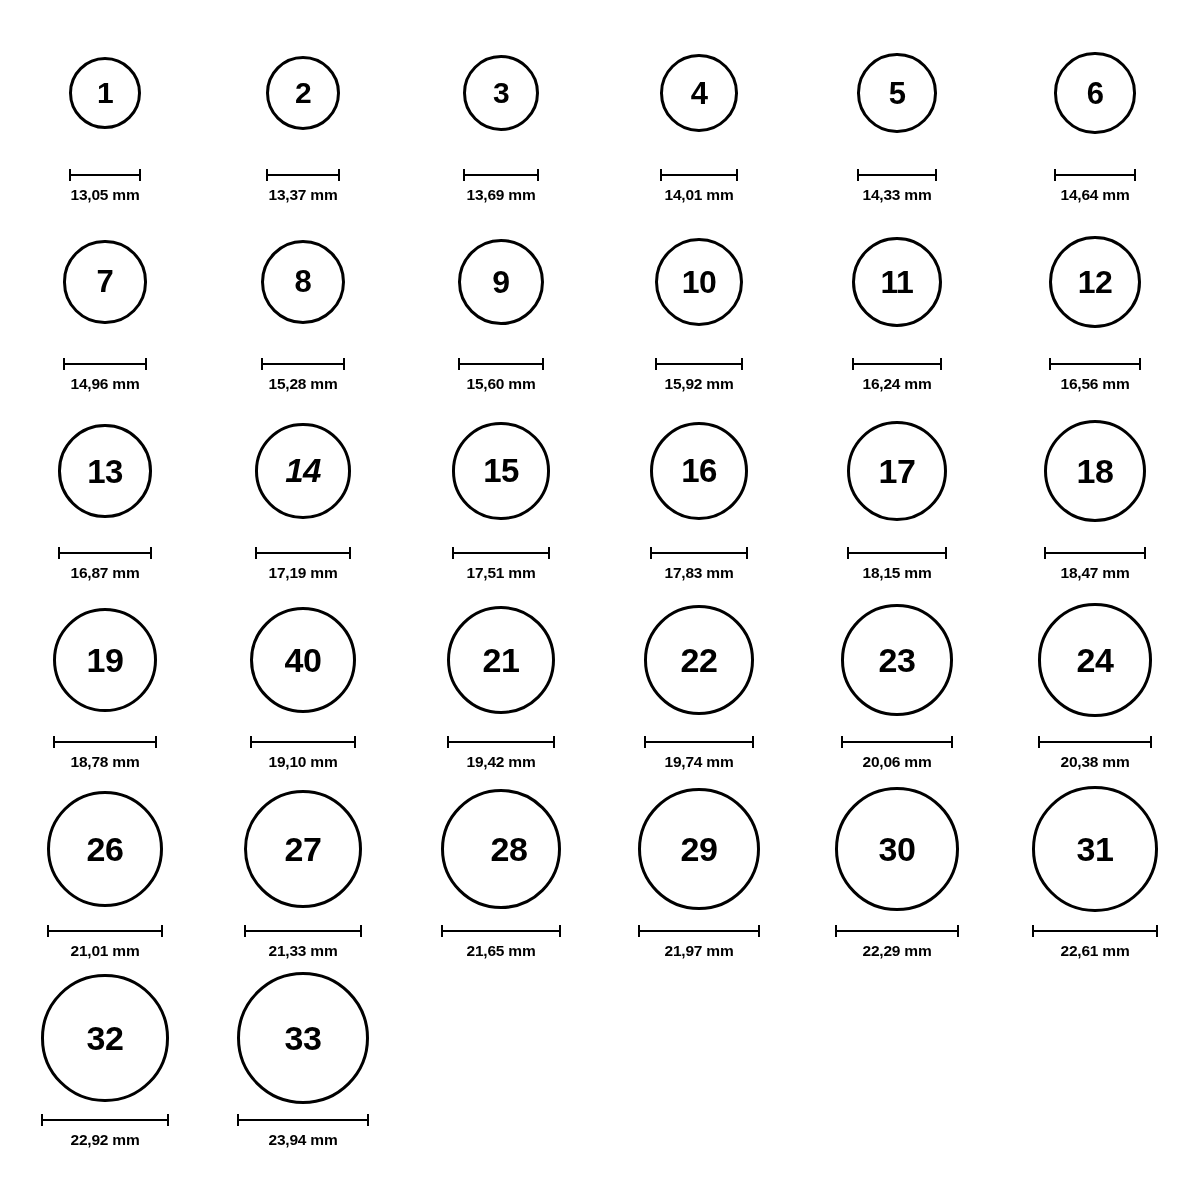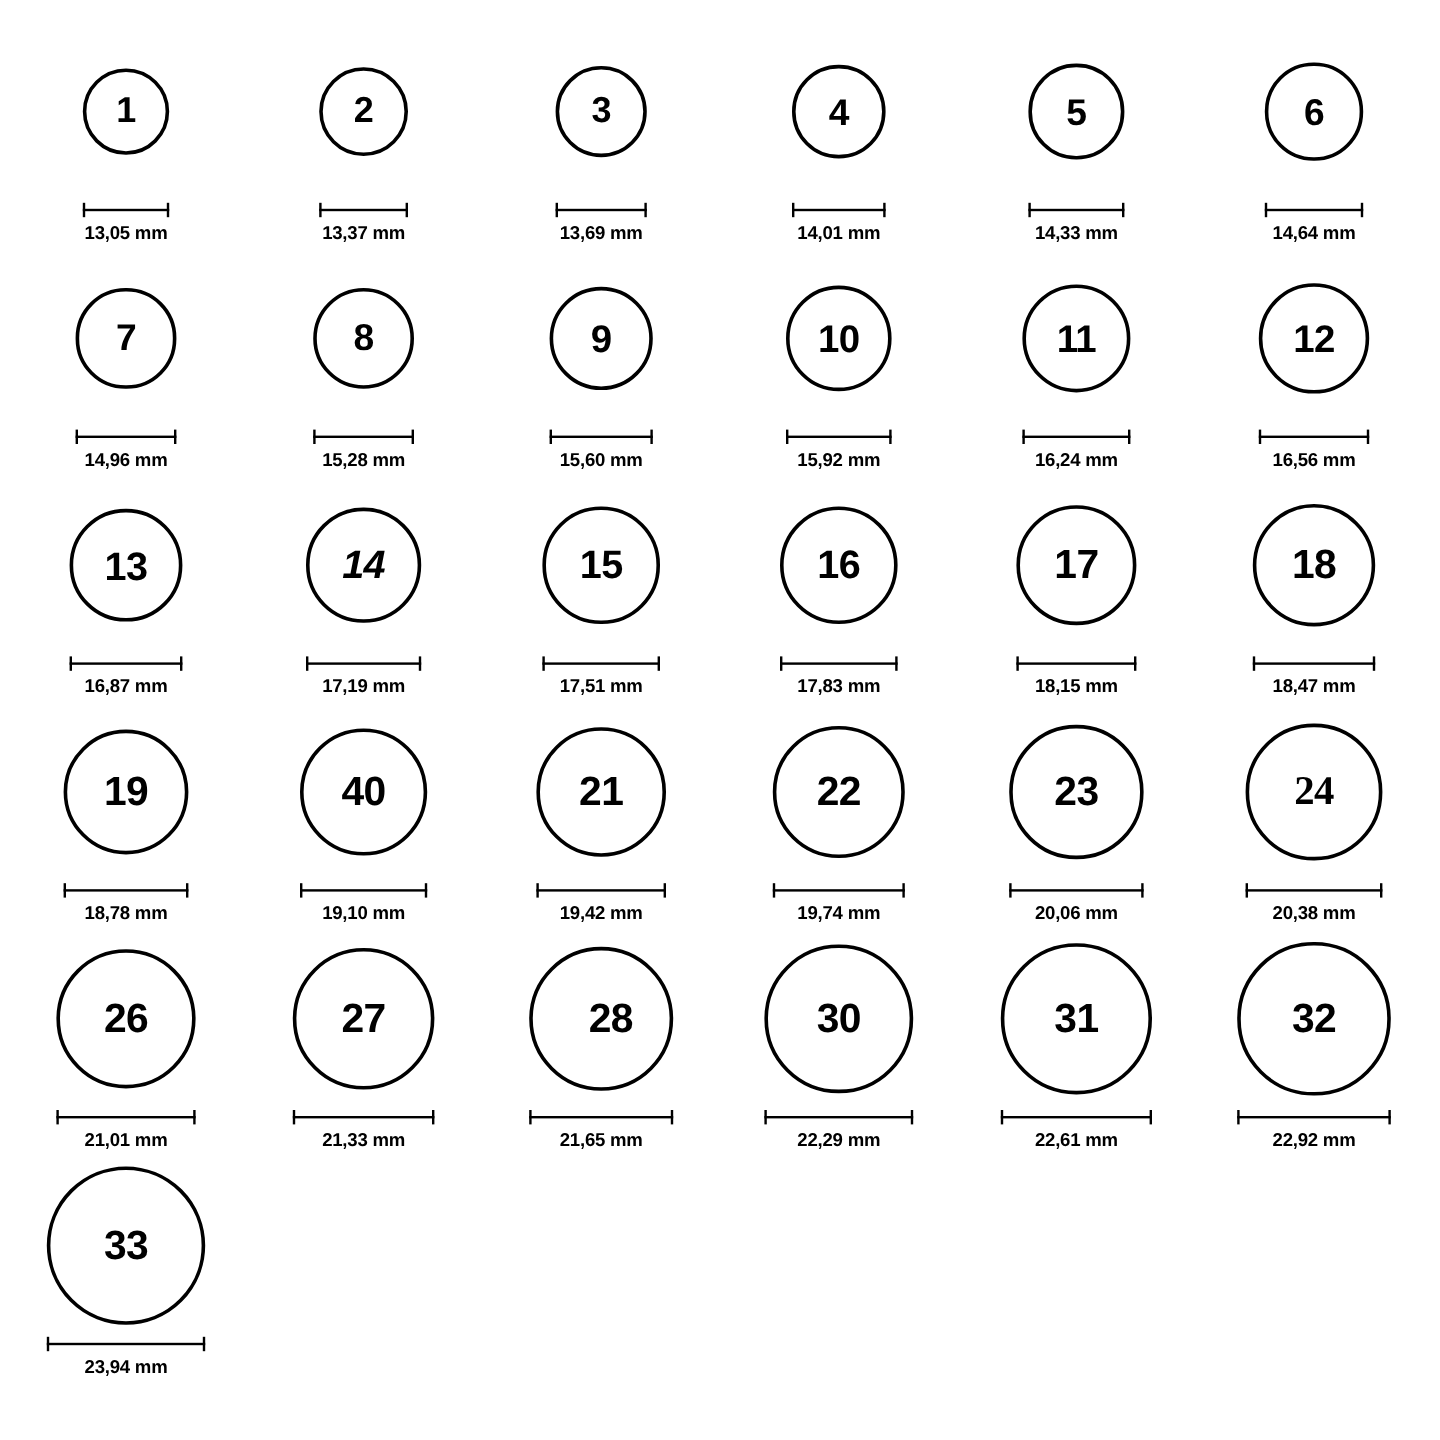--- a/index.html
+++ b/index.html
@@ -396,21 +396,21 @@
         </div>
         <div class="measure">
           <div class="bar" style="width: 111.333px;">
             <div class="line"></div>
           </div>
         </div>
         <div class="label">20,06 mm</div>
       </div>
       <div class="cell">
         <div class="circle-wrap">
-          <div class="circle" style="width: 113.109px; height: 113.109px; font-family: Liberation Serif, serif;">
+          <div class="circle" style="width: 113.109px; height: 113.109px;">
             <span style="font-size: 34px;">24</span>
           </div>
         </div>
         <div class="measure">
           <div class="bar" style="width: 113.109px;">
             <div class="line"></div>
           </div>
         </div>
         <div class="label">20,38 mm</div>
       </div>
@@ -445,20 +445,33 @@
           <div class="circle" style="width: 120.157px; height: 120.157px;">
             <span style="font-size: 34px; margin-left: 16px;">28</span>
           </div>
         </div>
         <div class="measure">
           <div class="bar" style="width: 120.157px;">
             <div class="line"></div>
           </div>
         </div>
         <div class="label">21,65 mm</div>
+      </div>
+      <div class="cell">
+        <div class="circle-wrap">
+          <div class="circle" style="width: 121.933px; height: 121.933px;">
+            <span style="font-size: 34px;">29</span>
+          </div>
+        </div>
+        <div class="measure">
+          <div class="bar" style="width: 121.933px;">
+            <div class="line"></div>
+          </div>
+        </div>
+        <div class="label">21,97 mm</div>
       </div>
       <div class="cell">
         <div class="circle-wrap">
           <div class="circle" style="width: 123.709px; height: 123.709px;">
             <span style="font-size: 34px;">30</span>
           </div>
         </div>
         <div class="measure">
           <div class="bar" style="width: 123.709px;">
             <div class="line"></div>

